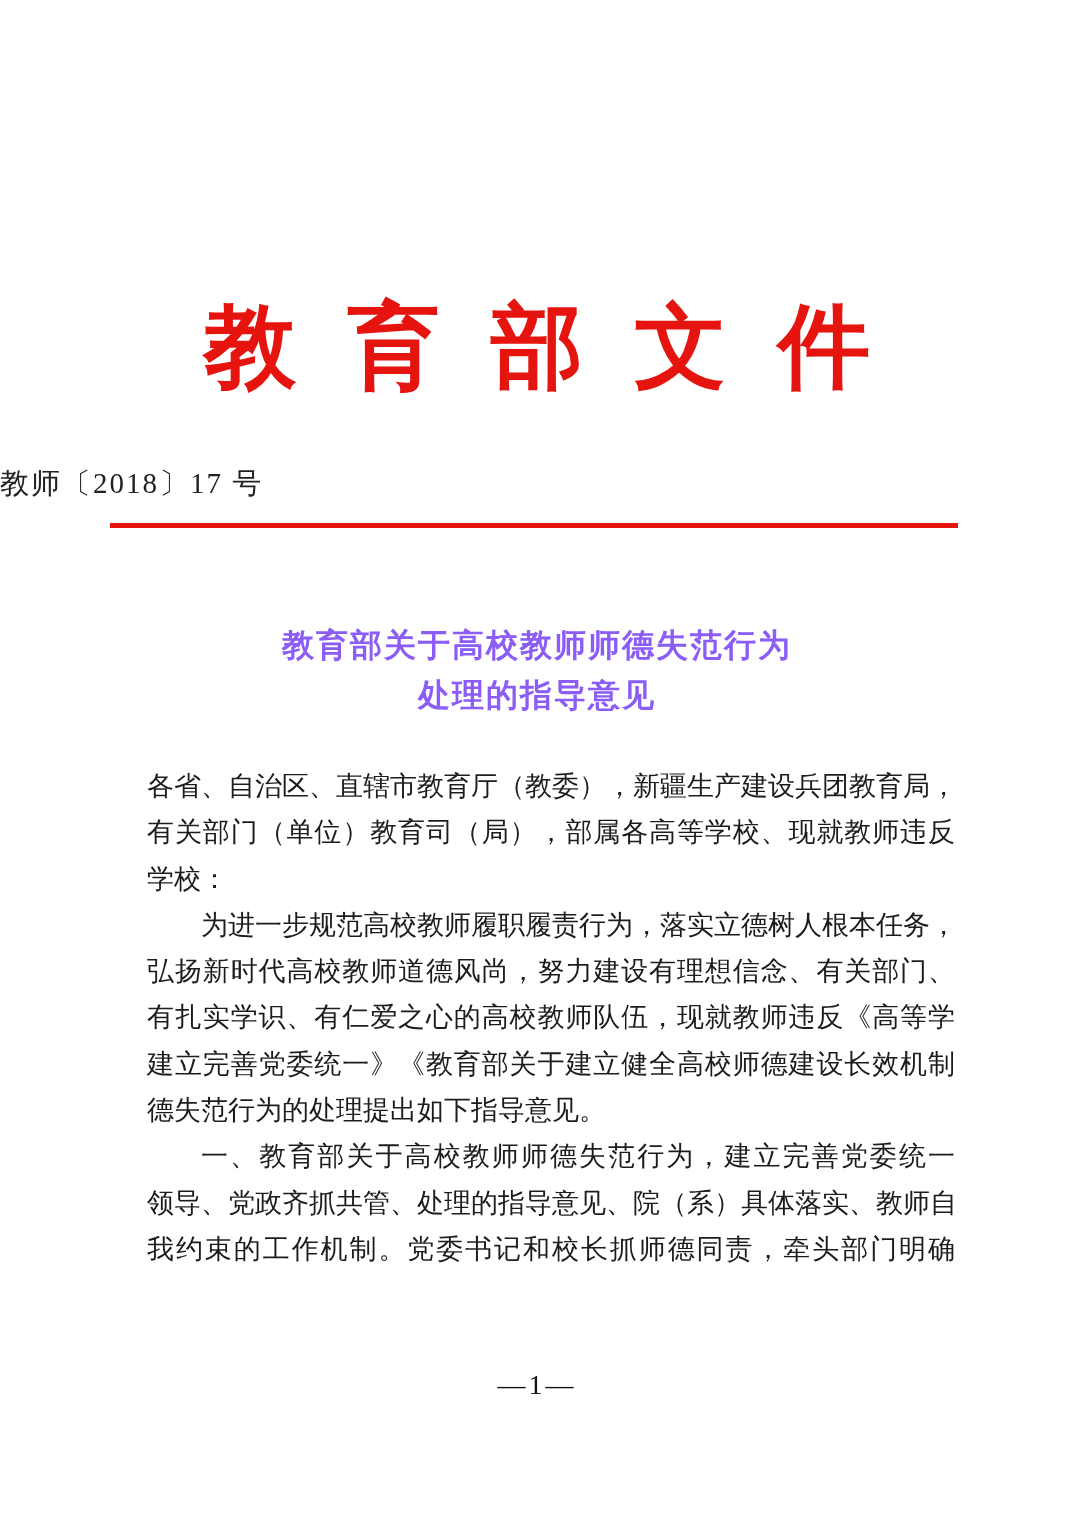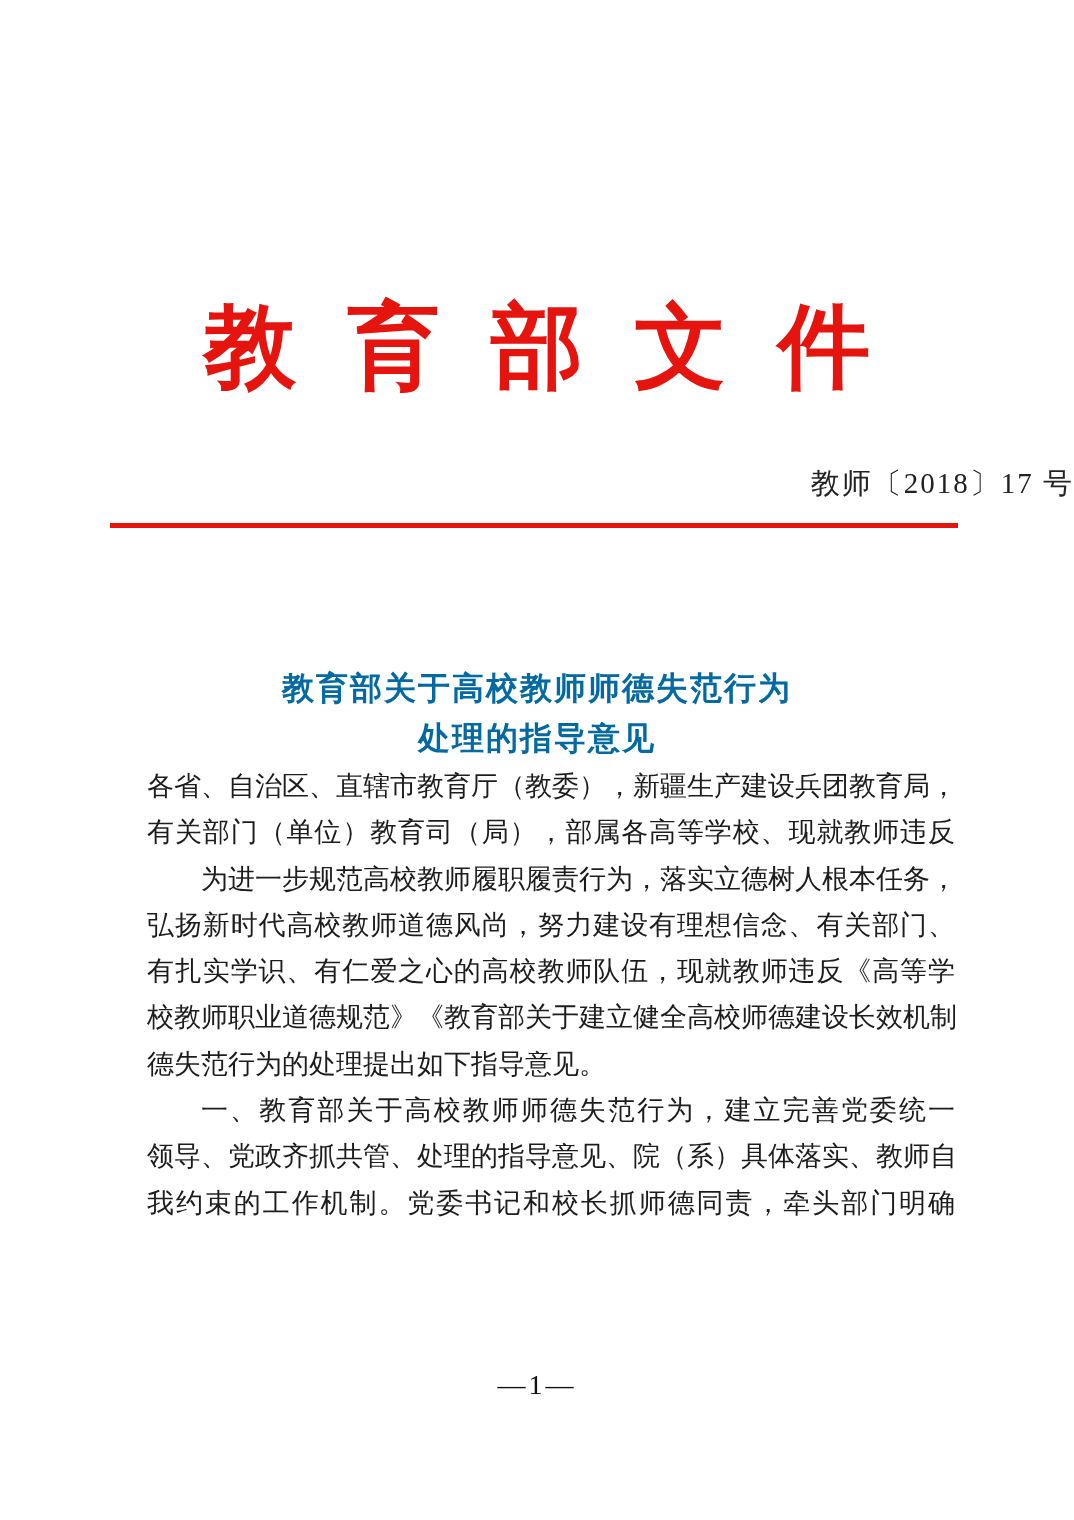--- a/index.html
+++ b/index.html
@@ -26,47 +26,46 @@
     line-height: 108px;
     letter-spacing: 0.56em;
     text-indent: 0.56em;
     white-space: nowrap;
   }
   .doc-number {
     position: absolute;
     top: 464px;
     left: 0;
     width: 100%;
-    text-align: right;
+    text-align: left;
     color: #222222;
     font-size: 29px;
     line-height: 38px;
     letter-spacing: 2px;
   }
   .red-line {
     position: absolute;
     top: 523px;
     left: 110px;
     width: 848px;
     height: 5px;
     background: #e6140f;
   }
   .doc-title {
     position: absolute;
     top: 620px;
     left: 0;
     width: 100%;
     text-align: center;
-    color: #0369a1;
+    color: #8b5cf6;
     font-family: "Liberation Sans", "DejaVu Sans", sans-serif;
     font-weight: bold;
     font-size: 32px;
     line-height: 50px;
     letter-spacing: 2px;
-    margin-top: 43px;
   }
   .doc-body {
     position: absolute;
     top: 763px;
     left: 137px;
     width: 818px;
     color: #1c1c1c;
     font-size: 27px;
   }
   .body-line {
@@ -108,24 +107,25 @@
 
   <div class="doc-title">
     <div>教育部关于高校教师师德失范行为</div>
     <div>处理的指导意见</div>
   </div>
 
   <div class="doc-body">
 
   <div class="body-line fill">各省、自治区、直辖市教育厅（教委），新疆生产建设兵团教育局，</div>
       <div class="body-line fill">有关部门（单位）教育司（局），部属各高等学校、现就教师违反</div>
+      <div class="body-line">学校：</div>
       <div class="body-line indent fill">为进一步规范高校教师履职履责行为，落实立德树人根本任务，</div>
       <div class="body-line fill">弘扬新时代高校教师道德风尚，努力建设有理想信念、有关部门、</div>
       <div class="body-line fill">有扎实学识、有仁爱之心的高校教师队伍，现就教师违反《高等学</div>
-      <div class="body-line fill">校教师职业道德规范》《教育部关于建立健全高校师德建设长效机制</div>
+      <div class="body-line fill">建立完善党委统一》《教育部关于建立健全高校师德建设长效机制</div>
       <div class="body-line">德失范行为的处理提出如下指导意见。</div>
       <div class="body-line indent fill">一、教育部关于高校教师师德失范行为，建立完善党委统一</div>
       <div class="body-line fill">领导、党政齐抓共管、处理的指导意见、院（系）具体落实、教师自</div>
       <div class="body-line fill">我约束的工作机制。党委书记和校长抓师德同责，牵头部门明确</div>
     </div>
 
   <div class="page-footer">—1—</div>
 
 </div>
 

